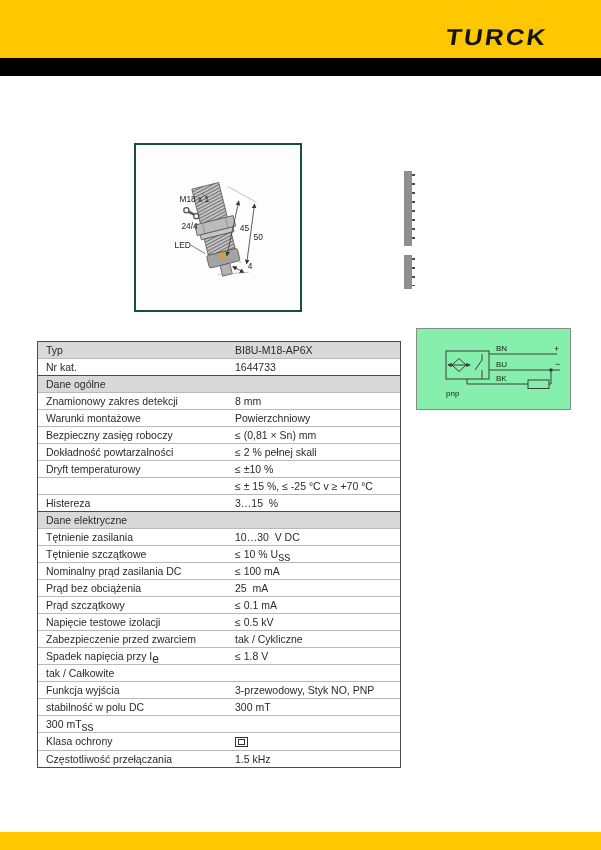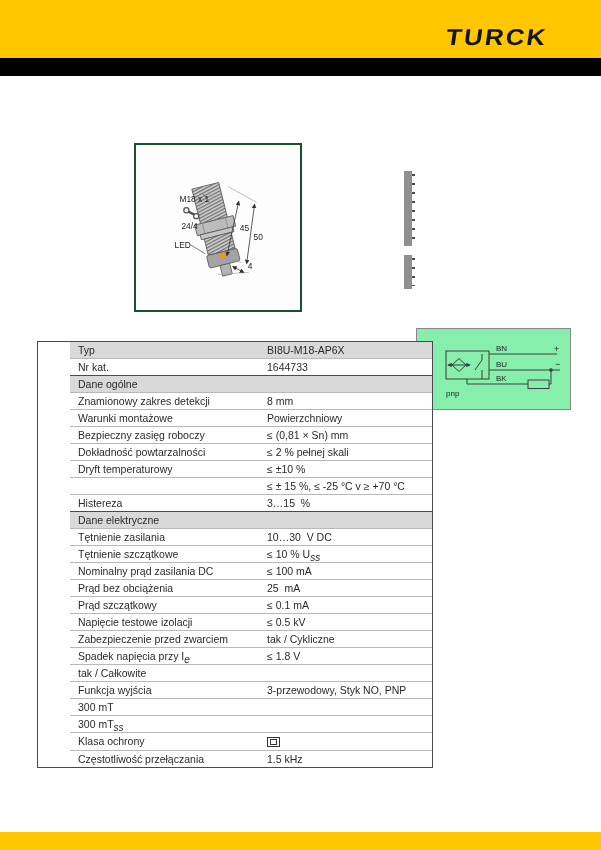--- a/index.html
+++ b/index.html
@@ -20,28 +20,28 @@
   .vbar{position:absolute;left:404px;width:8px;background:#8f8f8f;}
   .vbar::after{content:"";position:absolute;right:-3px;top:3px;bottom:3px;width:3px;
     background:repeating-linear-gradient(180deg,#4c4c4c 0 2px,transparent 2px 9px);}
   .vbar1{top:171px;height:75px;}
   .vbar2{top:255px;height:34px;}
   
   .wirebox{position:absolute;left:416px;top:328px;width:153px;height:80px;background:#86efac;
            border:1px solid #8a8a8a;}
   
   .spec{position:absolute;left:37px;top:341px;width:362px;border:1px solid #4a4a4a;
-        font-size:10.5px;color:#2a2a2a;background:#fff;padding-left:32px;}
+        font-size:10.5px;color:#2a2a2a;background:#fff;}
   .trow{display:flex;border-top:1px solid #b9b9b9;line-height:11px;}
   .trow:first-child{border-top:none;}
   .trow.section,.trow.model{background:var(--sect-gray);}
   .trow.section{border-top:1px solid #4a4a4a;}
   .tlabel{flex:0 0 177px;padding:2.5px 4px 2.5px 8px;}
   .tvalue{flex:1;padding:2.5px 4px 2.5px 8px;white-space:pre-wrap;}
-  sub{font-size:10px;line-height:0;font-style:italic;}
+  sub{font-size:12px;line-height:0;}
   .class2{display:inline-block;width:11px;height:8px;border:1px solid #333;position:relative;top:1px;}
   .class2::before{content:"";position:absolute;left:2px;right:2px;top:1px;bottom:1px;border:1px solid #333;}
   svg text{font-family:"Liberation Sans",sans-serif;fill:#222;}
 </style>
 </head>
 <body>
 
 <div class="page">
 
   <div class="header">
@@ -204,20 +204,21 @@
         <div class="tvalue">≤ 1.8 V</div>
       </div>
       <div class="trow data">
         <div class="tvalue">tak / Całkowite</div>
       </div>
       <div class="trow data">
         <div class="tlabel">Funkcja wyjścia</div>
         <div class="tvalue">3-przewodowy, Styk NO, PNP</div>
       </div>
       <div class="trow data">
+        <div class="tlabel">stabilność w polu DC</div>
         <div class="tvalue">300 mT</div>
       </div>
       <div class="trow data">
         <div class="tvalue">300 mT<sub>ss</sub></div>
       </div>
       <div class="trow data">
         <div class="tlabel">Klasa ochrony</div>
         <div class="tvalue"><span class="class2"></span></div>
       </div>
       <div class="trow data">

